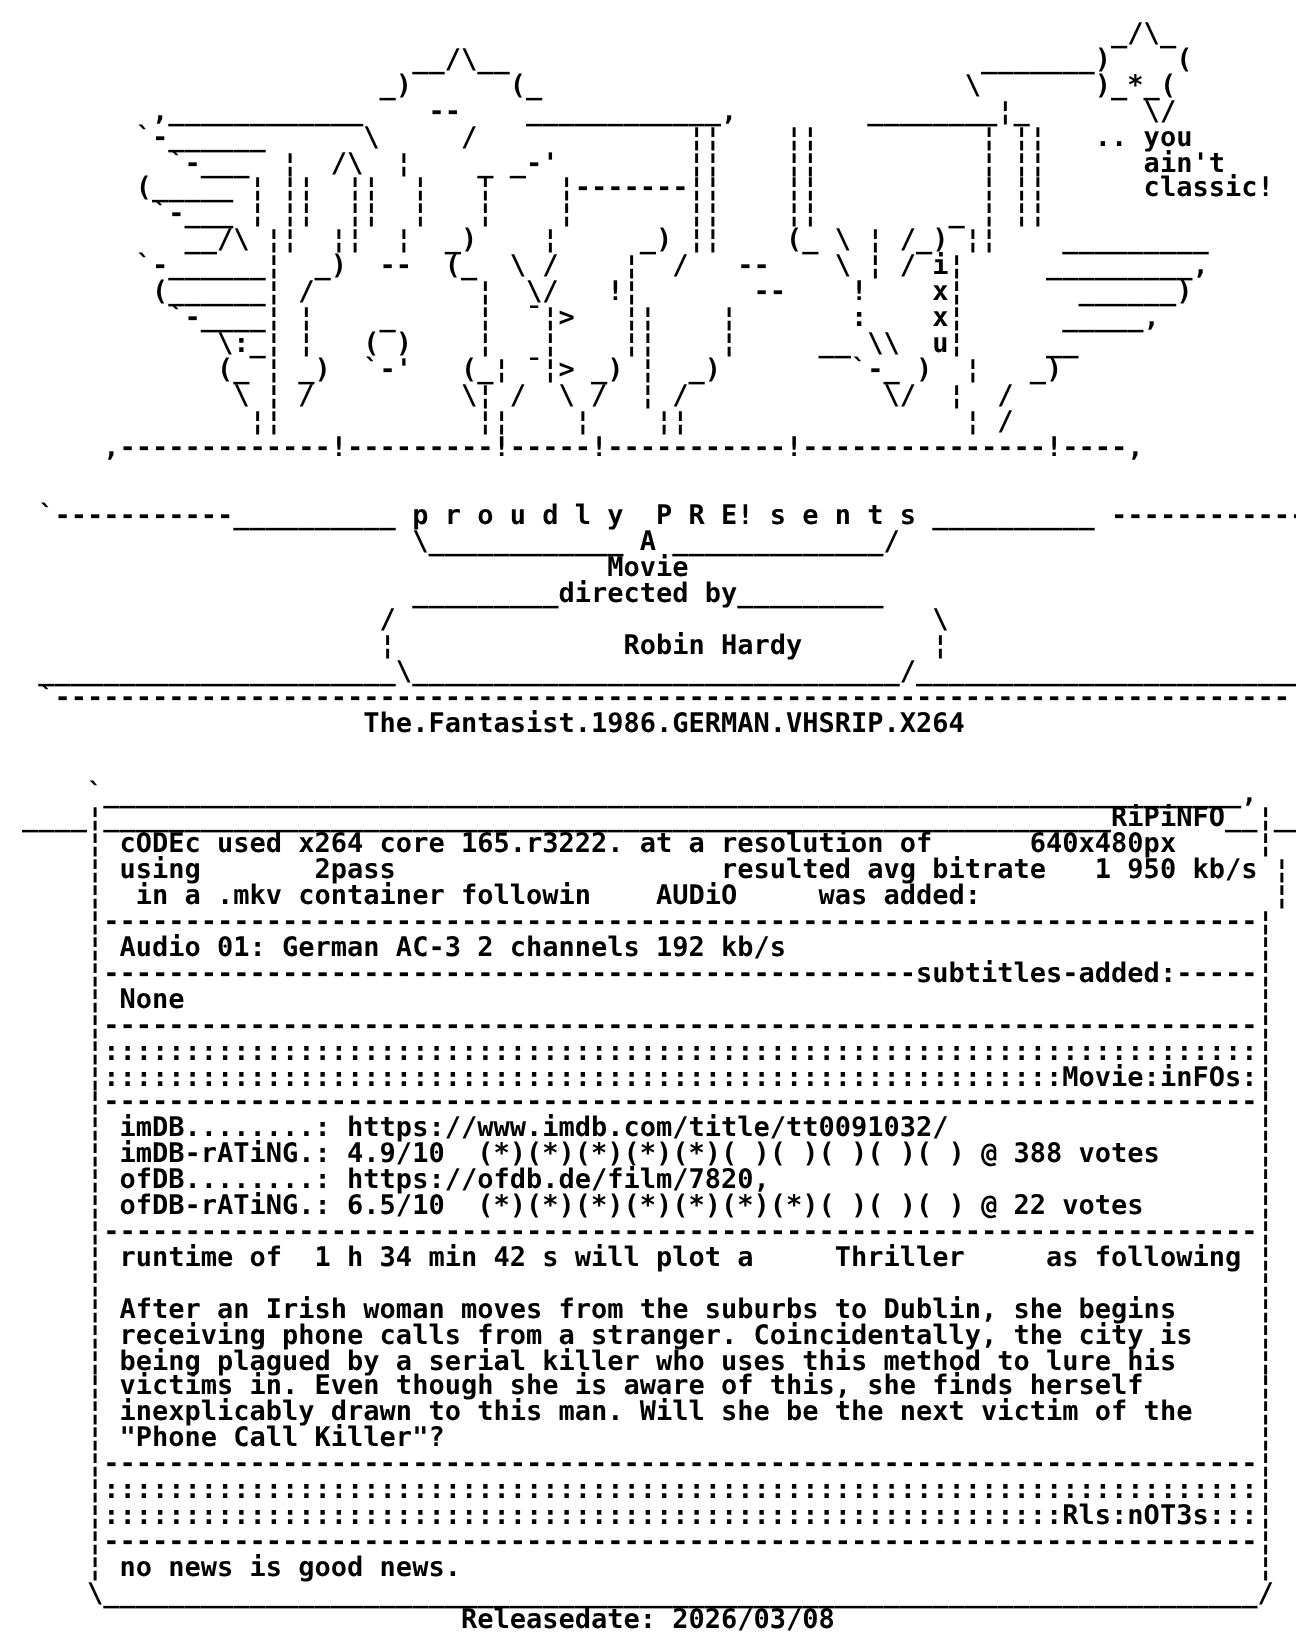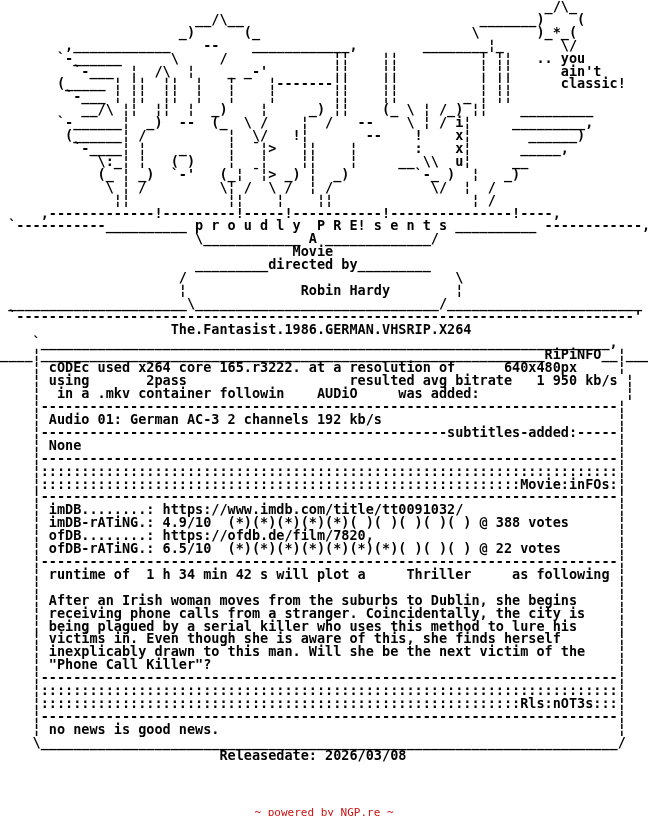--- a/index.html
+++ b/index.html
@@ -13,21 +13,21 @@
     overflow: hidden;
   }
   .nfo {
     font-family: "DejaVu Sans Mono", "Liberation Mono", monospace;
     font-weight: bold;
     font-size: 13.5px;
     line-height: 12.9px;
     color: #000000;
     white-space: pre;
     margin: 0;
-    padding: 0;
+    padding: 11px;
   }
   .footer {
     font-family: "DejaVu Sans Mono", "Liberation Mono", monospace;
     font-weight: normal;
     font-size: 11px;
     line-height: 15px;
     color: #cc1111;
     text-align: center;
     white-space: pre;
     margin-top: 14px;

